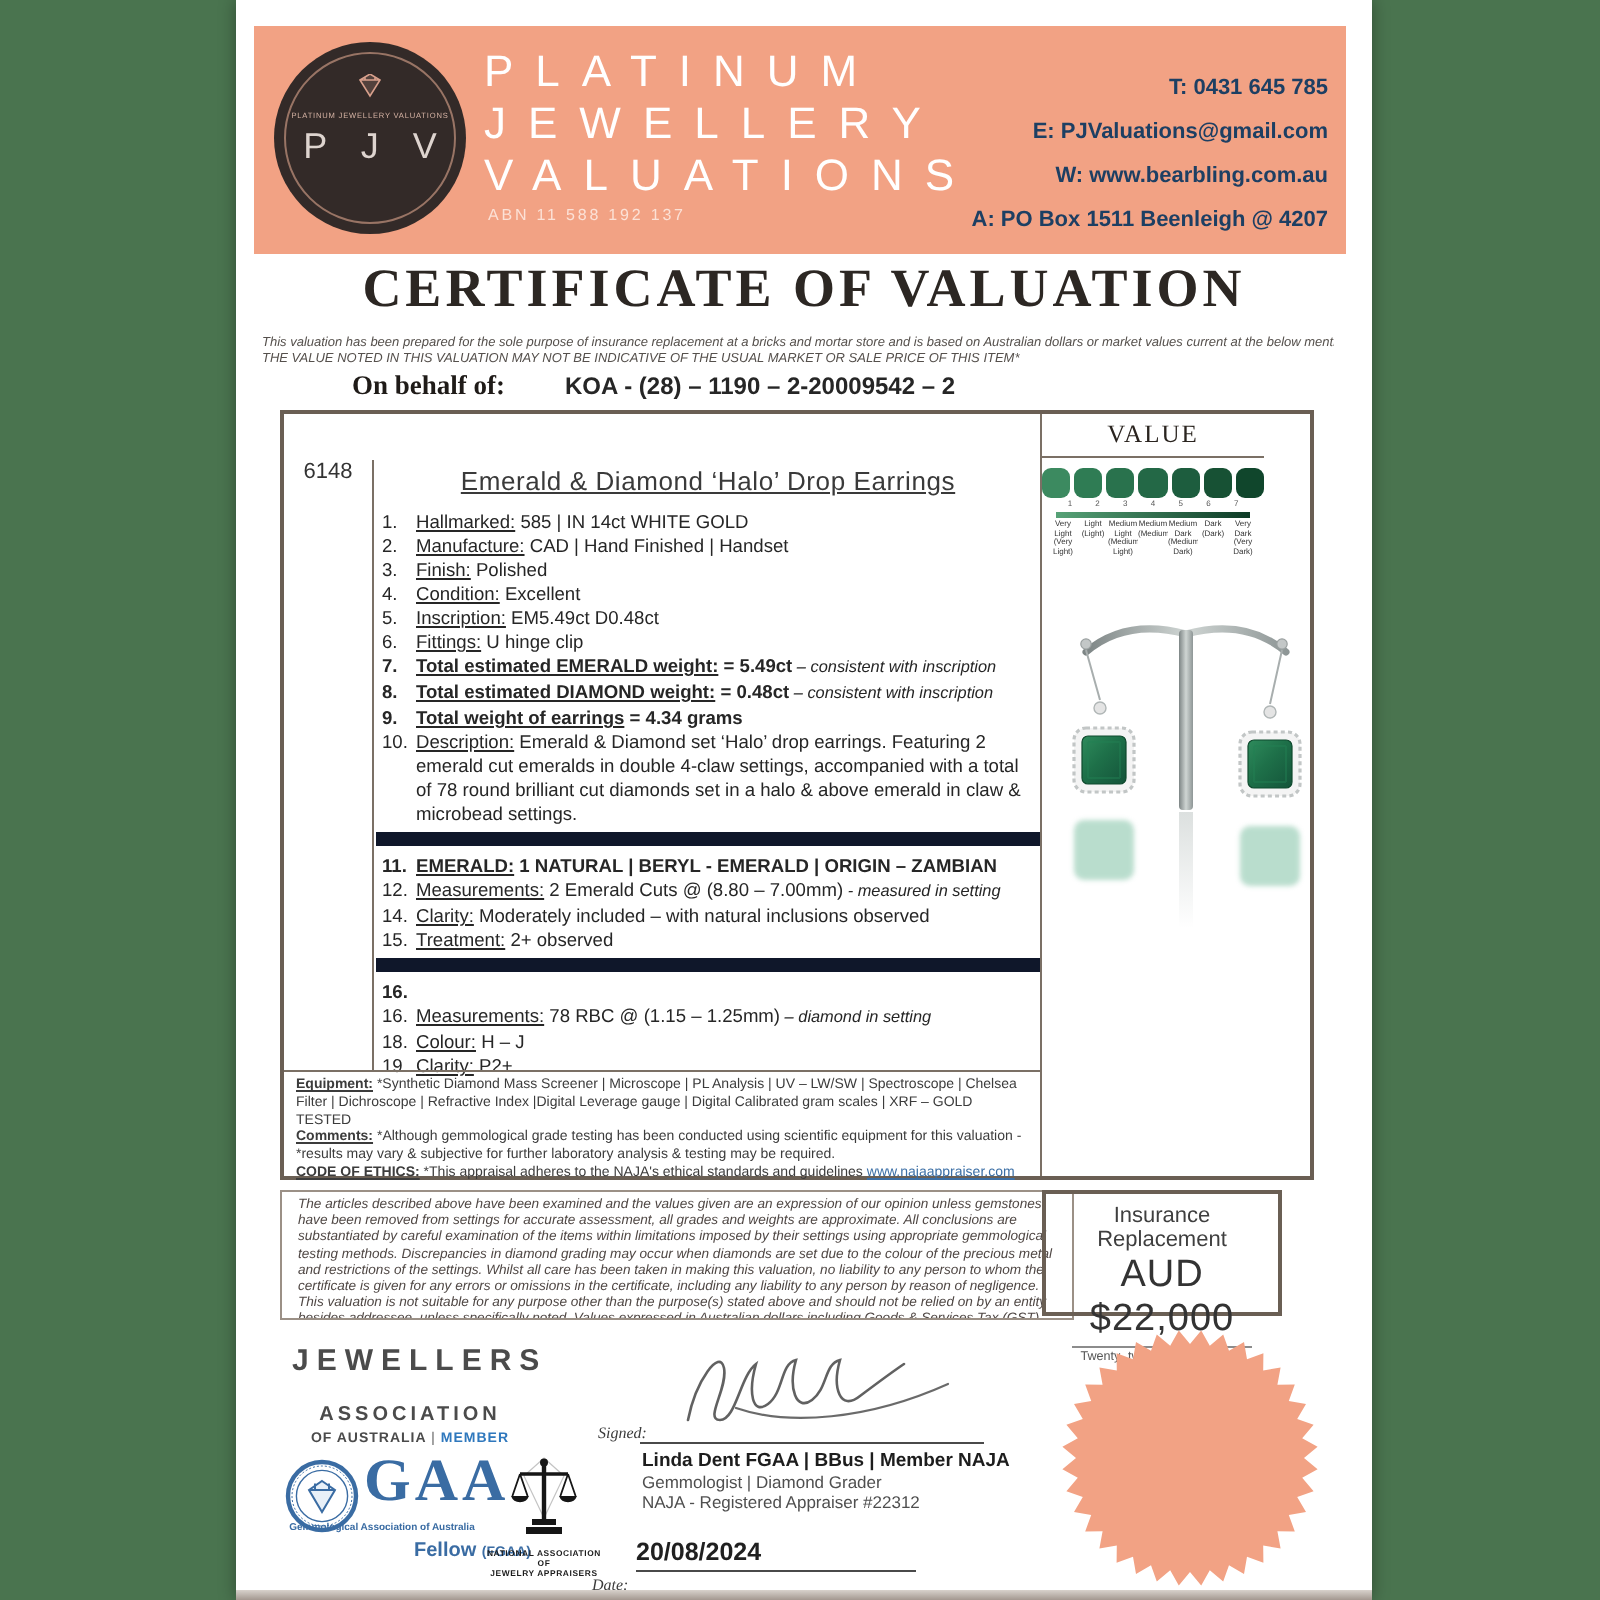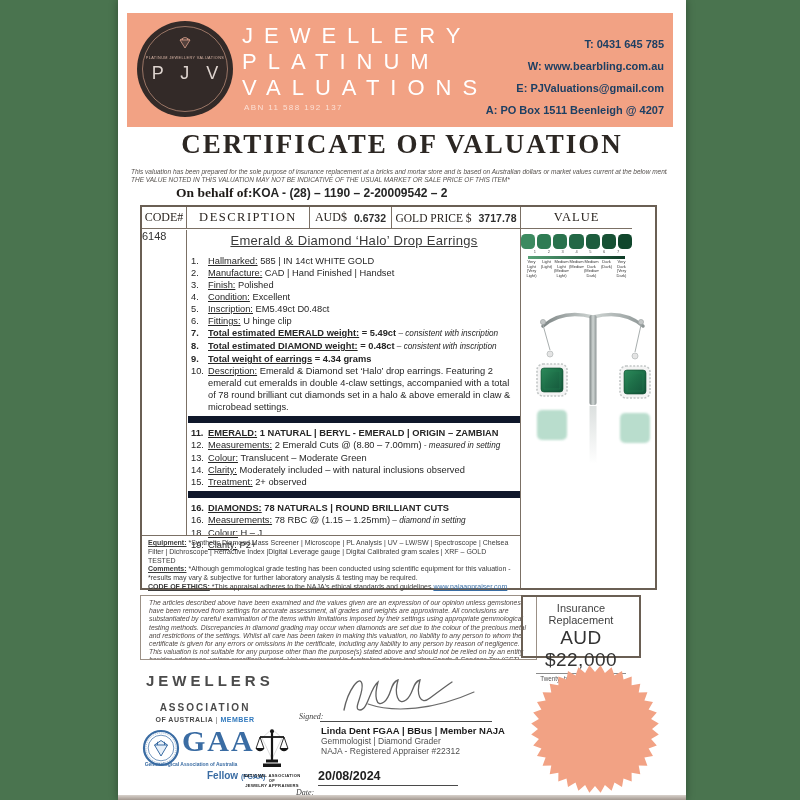--- a/index.html
+++ b/index.html
@@ -15,32 +15,32 @@
   .logo .ringtext{font-size:3.8px;letter-spacing:.4px;color:#d8b5a6;margin-top:7px;white-space:nowrap}
   .logo .monogram{font-size:18px;letter-spacing:6px;color:#ded4cf;margin-top:3px;padding-left:6px}
   .brand{position:absolute;left:115px;top:10px;color:#ffffff;font-size:22px;letter-spacing:11px;line-height:26px;font-weight:400}
   .abn{position:absolute;left:117px;top:90px;font-size:8px;letter-spacing:1.4px;color:rgba(255,246,242,.75)}
   .contact{position:absolute;right:9px;top:20px;text-align:right;color:#1d3f63;font-weight:bold;font-size:11px;line-height:22px}
 
   
   .cert-title{position:absolute;left:0;top:129px;width:100%;text-align:center;font-family:"Liberation Serif",serif;font-weight:bold;font-size:27px;letter-spacing:2px;color:#2c2723}
   .disclaimer{position:absolute;left:13px;top:168px;width:536px;font-size:6.5px;font-style:italic;color:#55504c;line-height:8.2px;overflow:hidden}
   .disclaimer div{white-space:nowrap}
-  .behalf{position:absolute;left:58px;top:185px;display:flex;align-items:baseline;}
+  .behalf{position:absolute;left:58px;top:185px;display:flex;align-items:baseline;gap:30px}
   .behalf .bl{font-family:"Liberation Serif",serif;font-weight:bold;font-size:13.5px;color:#1f1b18}
   .behalf .bv{font-weight:bold;font-size:12px;color:#262626}
 
   
   .tbl{position:absolute;left:22px;top:205px;width:517px;height:385px;border:2px solid #6a5f54;background:#fff}
   .hrow{position:absolute;left:0;top:0;width:378px;height:22px;display:flex;border-bottom:1px solid #7b7065}
   .hcell{border-right:1px solid #7b7065;display:flex;align-items:center;justify-content:center;font-family:"Liberation Serif",serif;font-size:12px;color:#2a241f;gap:7px}
   .hcell.last{border-right:none}
   .hc-code{width:45px}.hc-desc{width:123px;letter-spacing:1.5px;font-size:12.5px}.hc-aud{width:82px}.hc-gold{width:128px;font-size:11.5px}
   .hnum{font-family:"Liberation Sans",sans-serif;font-weight:bold;font-size:10.5px;color:#2e2e2e}
-  .codecol{position:absolute;left:0;top:23px;width:45px;height:305px;border-right:1px solid #7b7065;text-align:left;padding-top:0;font-size:11px;color:#333}
+  .codecol{position:absolute;left:0;top:23px;width:45px;height:305px;border-right:1px solid #7b7065;text-align:center;padding-top:0;font-size:11px;color:#333}
   .main{position:absolute;left:46px;top:23px;width:332px;height:305px;padding-top:3px}
   .itemtitle{text-align:center;font-size:13px;color:#3a3a3a;text-decoration:underline;letter-spacing:.3px}
   .speclist{margin-top:7px}
   .item{display:flex;font-size:9.3px;line-height:12px;color:#262626}
   .item .n{width:20px;padding-left:3px;flex:none}
   .item .ibody{flex:1;padding-right:4px}
   .item .lbl{text-decoration:underline}
   .item.b{font-weight:bold}
   .item.sect{border-top:7px solid #0f172a;margin-top:3px;padding-top:4px}
   .note{font-style:italic;font-size:8.2px;font-weight:normal}
@@ -99,56 +99,44 @@
   <div class="banner">
     <div class="logo">
       <div class="ring"></div>
       <svg width="14" height="12" viewBox="0 0 14 12">
         <path d="M2,3 L7,0 L12,3 L7,11 Z M2,3 H12 M4.5,1.7 L4.5,3 M9.5,1.7 L9.5,3" fill="rgba(217,160,140,.2)" stroke="#d9a08c" stroke-width="0.8"></path>
       </svg>
       <div class="ringtext">PLATINUM JEWELLERY VALUATIONS</div>
       <div class="monogram">P J V</div>
     </div>
     <div class="brand">
+      <div>PLATINUM</div>
       <div>JEWELLERY</div>
-      <div>PLATINUM</div>
       <div>VALUATIONS</div>
     </div>
     <div class="abn">ABN 11 588 192 137</div>
     <div class="contact">
       <div>T: 0431 645 785</div>
+      <div>E: PJValuations@gmail.com</div>
       <div>W: www.bearbling.com.au</div>
-      <div>E: PJValuations@gmail.com</div>
       <div>A: PO Box 1511 Beenleigh @ 4207</div>
     </div>
   </div>
 
   <div class="cert-title">CERTIFICATE OF VALUATION</div>
   <div class="disclaimer">
     <div>This valuation has been prepared for the sole purpose of insurance replacement at a bricks and mortar store and is based on Australian dollars or market values current at the below mentioned date.</div>
     <div>THE VALUE NOTED IN THIS VALUATION MAY NOT BE INDICATIVE OF THE USUAL MARKET OR SALE PRICE OF THIS ITEM*</div>
   </div>
   <div class="behalf">
     <span class="bl">On behalf of:</span>
     <span class="bv">KOA - (28) – 1190 – 2-20009542 – 2</span>
   </div>
 
   <div class="tbl">
-    <div class="hrow">
-      <div class="hcell hc-code">CODE#</div>
-      <div class="hcell hc-desc">DESCRIPTION</div>
-      <div class="hcell hc-aud">
-        <span>AUD$</span>
-        <span class="hnum">0.6732</span>
-      </div>
-      <div class="hcell hc-gold last">
-        <span>GOLD PRICE $</span>
-        <span class="hnum">3717.78</span>
-      </div>
-    </div>
 
     <div class="codecol">6148</div>
 
     <div class="main">
       <div class="itemtitle">Emerald &amp; Diamond ‘Halo’ Drop Earrings</div>
       <div class="speclist">
           <div class="item">
             <span class="n">1.</span>
             <span class="ibody"><span class="lbl">Hallmarked:</span><span> 585 | IN 14ct WHITE GOLD</span></span>
           </div>
@@ -190,34 +178,29 @@
           </div>
           <div class="item b sect">
             <span class="n">11.</span>
             <span class="ibody"><span class="lbl">EMERALD:</span><span> 1 NATURAL | BERYL - EMERALD | ORIGIN – ZAMBIAN</span></span>
           </div>
           <div class="item">
             <span class="n">12.</span>
             <span class="ibody"><span class="lbl">Measurements:</span><span> 2 Emerald Cuts @ (8.80 – 7.00mm)</span><span class="note"> - measured in setting</span></span>
           </div>
           <div class="item">
-            <span class="n">13.</span>
-            <span class="ibody"><span class="lbl">Colour:</span><span> Translucent – Moderate Green</span></span>
-          </div>
-          <div class="item">
             <span class="n">14.</span>
             <span class="ibody"><span class="lbl">Clarity:</span><span> Moderately included – with natural inclusions observed</span></span>
           </div>
           <div class="item">
             <span class="n">15.</span>
             <span class="ibody"><span class="lbl">Treatment:</span><span> 2+ observed</span></span>
           </div>
           <div class="item b sect">
             <span class="n">16.</span>
-            <span class="ibody"><span class="lbl">DIAMONDS:</span><span> 78 NATURALS | ROUND BRILLIANT CUTS</span></span>
           </div>
           <div class="item">
             <span class="n">16.</span>
             <span class="ibody"><span class="lbl">Measurements:</span><span> 78 RBC @ (1.15 – 1.25mm)</span><span class="note"> – diamond in setting</span></span>
           </div>
           <div class="item">
             <span class="n">18.</span>
             <span class="ibody"><span class="lbl">Colour:</span><span> H – J</span></span>
           </div>
           <div class="item">

